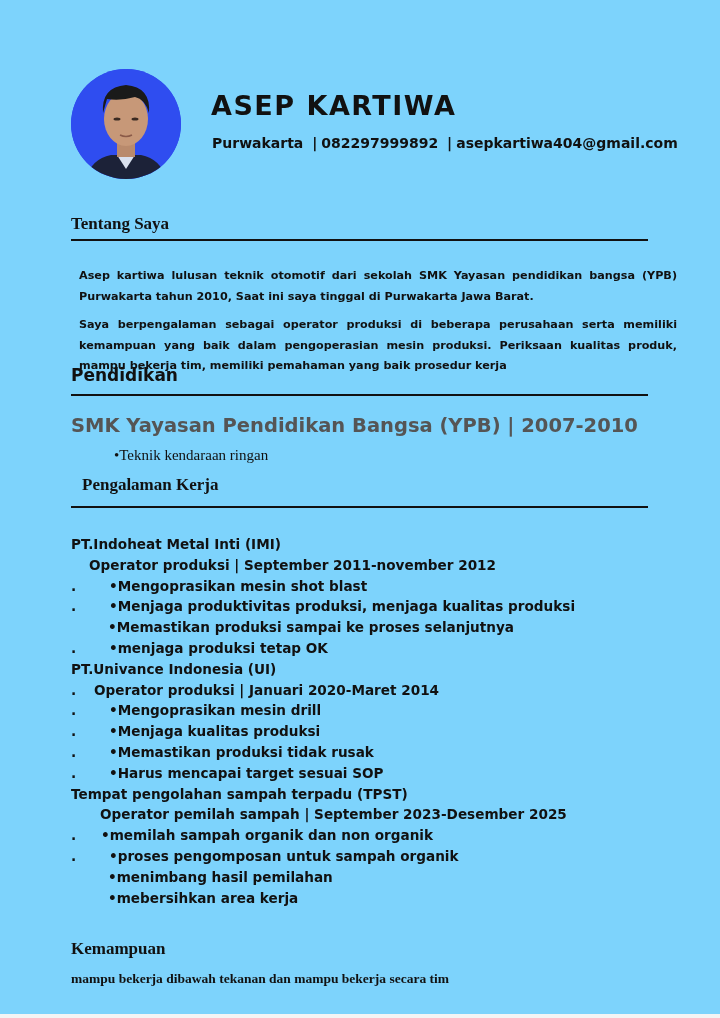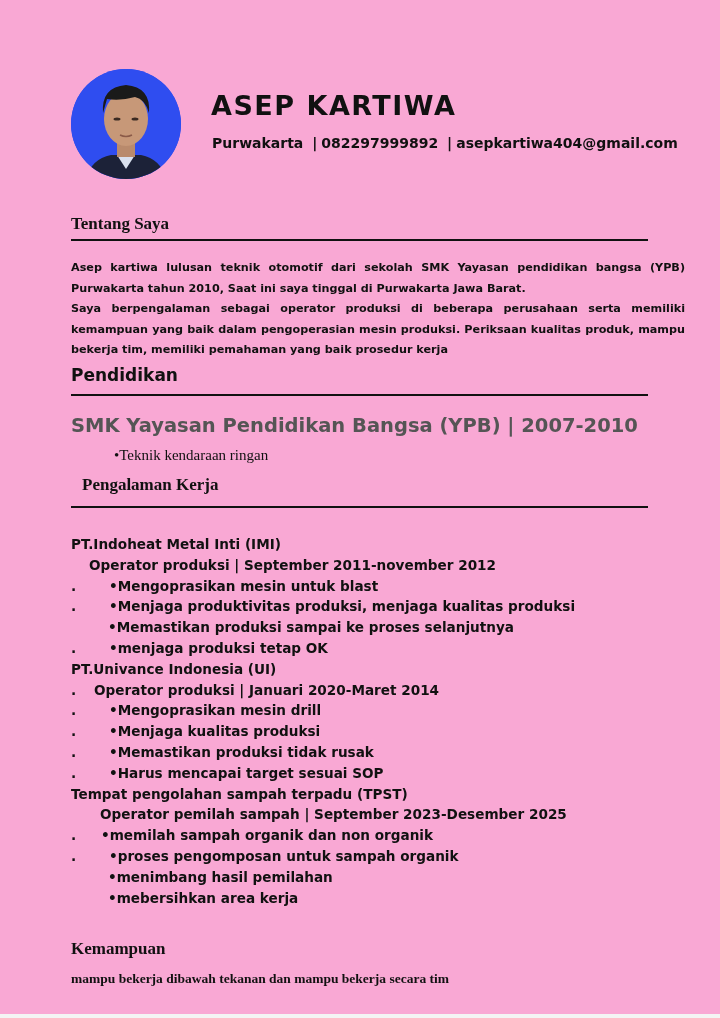--- a/index.html
+++ b/index.html
@@ -1,18 +1,18 @@
 <!DOCTYPE html>
 <html><head>
   <meta charset="utf-8">
   <style>
     * { box-sizing: border-box; margin: 0; padding: 0; }
     html, body { width: 720px; height: 1018px; background: #f4f4f4; overflow: hidden; }
     .page {
-      position: relative; width: 720px; height: 1014px; background: #f9a8d4;
+      position: relative; width: 720px; height: 1014px; background: #7dd3fc;
       font-family: "DejaVu Sans", sans-serif; color: #111;
     }
     .photo {
       position: absolute; left: 71px; top: 69px; width: 110px; height: 110px;
       border-radius: 50%; background: #2f4df0; overflow: hidden;
     }
     .photo svg { width: 100%; height: 100%; display: block; }
     .name {
       position: absolute; left: 211px; top: 90px; font-size: 27px; font-weight: bold;
       letter-spacing: 1.5px; color: #111;
@@ -23,21 +23,21 @@
     }
     .contact .sep { margin: 0 4px; }
     .serif-h {
       position: absolute; font-family: "Liberation Serif", serif; font-weight: bold; color: #111; text-align: center;
     }
     .rule { position: absolute; left: 71px; width: 577px; height: 2px; background: #111; }
     .about {
       position: absolute; left: 71px; top: 258px; width: 614px; font-size: 11.2px; font-weight: bold;
       line-height: 20.5px; text-align: justify; color: #111;
     }
-    .about p { margin: 0; }
+    .about p { margin: 8px; }
     .about p.last { text-align-last: left; }
     .edu-label { position: absolute; left: 71px; top: 365px; font-size: 17px; font-weight: bold; }
     .school {
       position: absolute; left: 71px; top: 414px; font-size: 19.5px; font-weight: bold; color: #555;
       white-space: nowrap;
     }
     .edu-item {
       position: absolute; left: 114px; top: 447px; font-family: "Liberation Serif", serif; font-size: 15px;
       color: #111;
     }
@@ -97,21 +97,21 @@
       <div class="row">
         <span class="dot"></span>
         <span class="txt" style="left: 0px;">PT.Indoheat Metal Inti (IMI)</span>
       </div>
       <div class="row">
         <span class="dot"></span>
         <span class="txt" style="left: 18px;">Operator produksi | September 2011-november 2012</span>
       </div>
       <div class="row">
         <span class="dot">.</span>
-        <span class="txt" style="left: 38px;">•Mengoprasikan mesin untuk blast</span>
+        <span class="txt" style="left: 38px;">•Mengoprasikan mesin shot blast</span>
       </div>
       <div class="row">
         <span class="dot">.</span>
         <span class="txt" style="left: 38px;">•Menjaga produktivitas produksi, menjaga kualitas produksi</span>
       </div>
       <div class="row">
         <span class="dot"></span>
         <span class="txt" style="left: 37px;">•Memastikan produksi sampai ke proses selanjutnya</span>
       </div>
       <div class="row">

